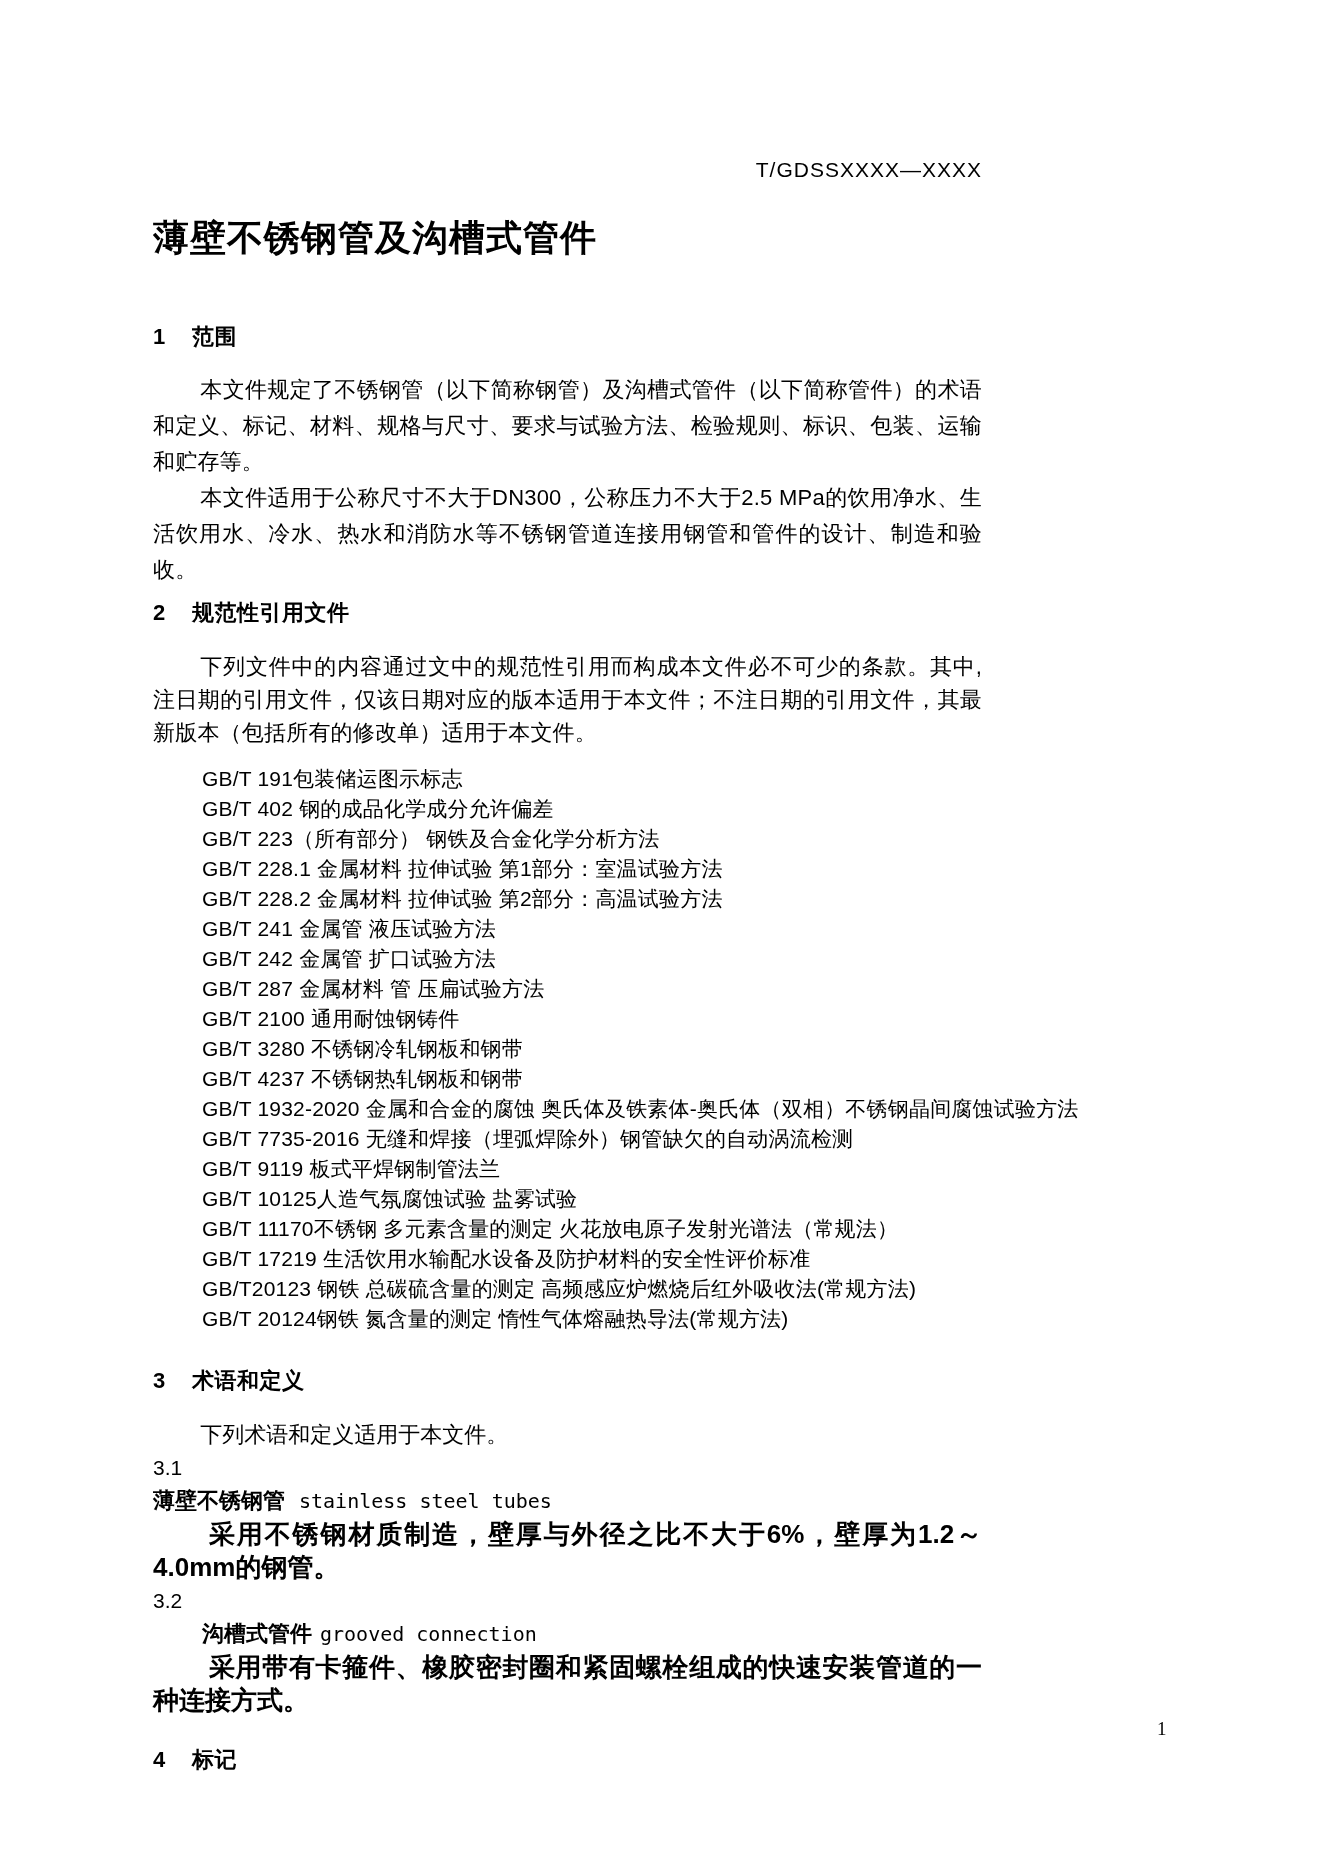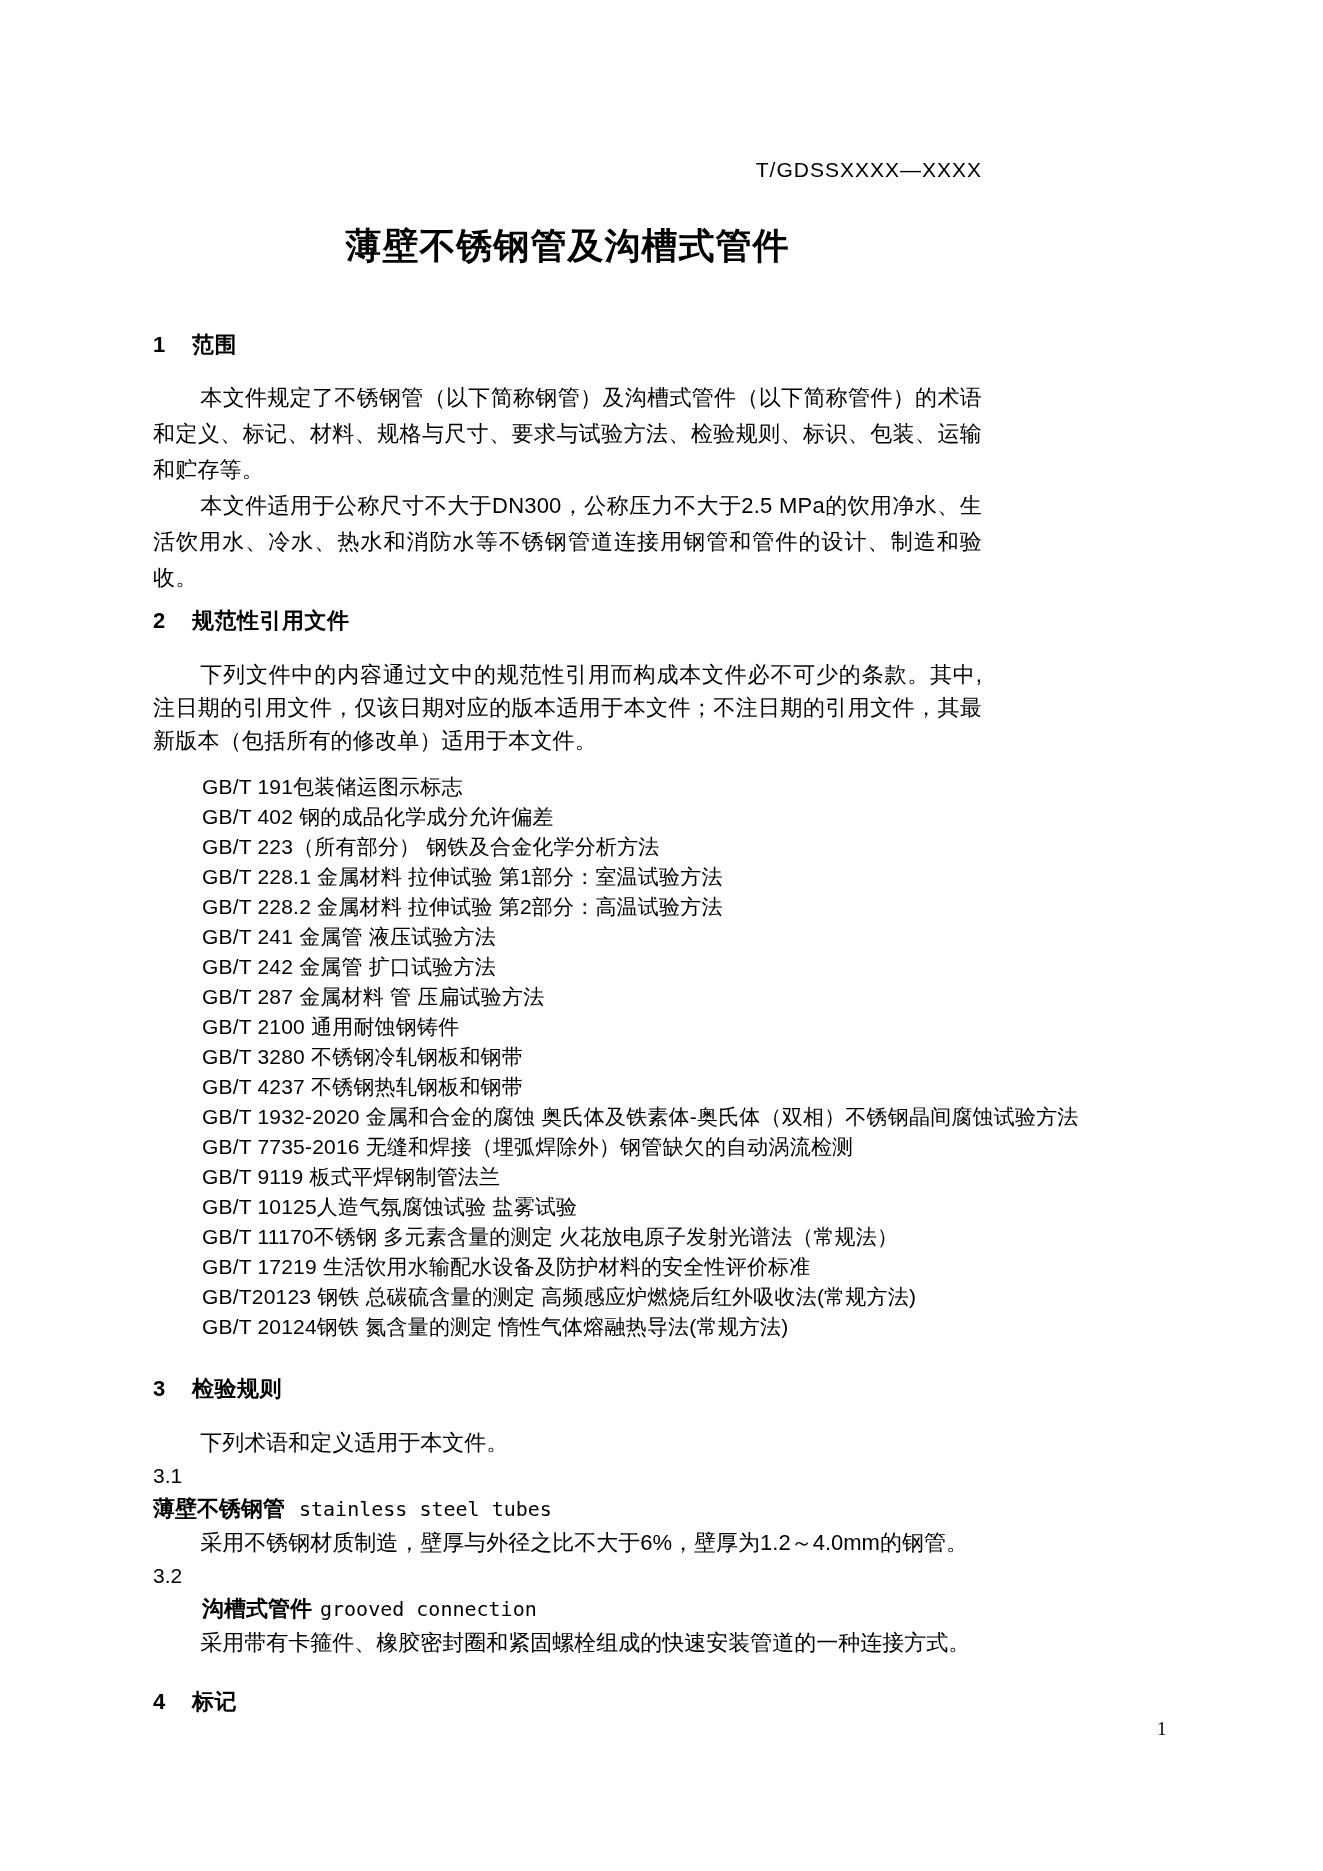--- a/index.html
+++ b/index.html
@@ -21,25 +21,24 @@
   }
   .doc-number {
     text-align: right;
     font-size: 21px;
     line-height: 24px;
     letter-spacing: 1px;
     font-weight: 500;
     font-family: "Liberation Sans", sans-serif;
   }
   .doc-title {
-    text-align: center;
     font-size: 36px;
     line-height: 48px;
     font-weight: bold;
-    margin-top: 40px;
+    margin-top: 32px;
     letter-spacing: 1px;
   }
   .sec-heading {
     font-size: 22px;
     line-height: 30px;
     font-weight: bold;
     letter-spacing: 0.5px;
   }
   .sec-heading .sec-num {
     display: inline-block;
@@ -93,24 +92,25 @@
   }
   .term-line.indented { padding-left: 49px; }
   .term-zh { font-weight: bold; }
   .term-en {
     font-family: "DejaVu Sans Mono", "Liberation Mono", monospace;
     font-size: 20px;
     margin-left: 14px;
   }
   .term-line.indented .term-en { margin-left: 8px; }
   .term-def {
-    font-size: 22px;
+    font-size: 26px;
     line-height: 33px;
     text-indent: 2.15em;
     text-align: justify;
+    font-weight: bold;
   }
   .page-number {
     position: absolute;
     left: 1157px;
     top: 1718px;
     font-size: 19px;
     font-family: "Liberation Serif", serif;
   }
 </style>
 </head>
@@ -150,21 +150,21 @@
     <li>GB/T 7735-2016 无缝和焊接（埋弧焊除外）钢管缺欠的自动涡流检测</li>
     <li>GB/T 9119 板式平焊钢制管法兰</li>
     <li>GB/T 10125人造气氛腐蚀试验 盐雾试验</li>
     <li>GB/T 11170不锈钢 多元素含量的测定 火花放电原子发射光谱法（常规法）</li>
     <li>GB/T 17219 生活饮用水输配水设备及防护材料的安全性评价标准</li>
     <li>GB/T20123 钢铁 总碳硫含量的测定 高频感应炉燃烧后红外吸收法(常规方法)</li>
     <li>GB/T 20124钢铁 氮含量的测定 惰性气体熔融热导法(常规方法)</li>
   </ul>
 
   <div class="sec-heading h3">
-    <span class="sec-num">3</span><span>检验规则</span>
+    <span class="sec-num">3</span><span>术语和定义</span>
   </div>
   <p class="terms-intro">下列术语和定义适用于本文件。</p>
 
   <div>
     <div class="term-number">3.1</div>
     <div class="term-line">
       <span class="term-zh">薄壁不锈钢管</span><span class="term-en">stainless steel tubes</span>
     </div>
     <p class="term-def">采用不锈钢材质制造，壁厚与外径之比不大于6%，壁厚为1.2～4.0mm的钢管。</p>
   </div>

